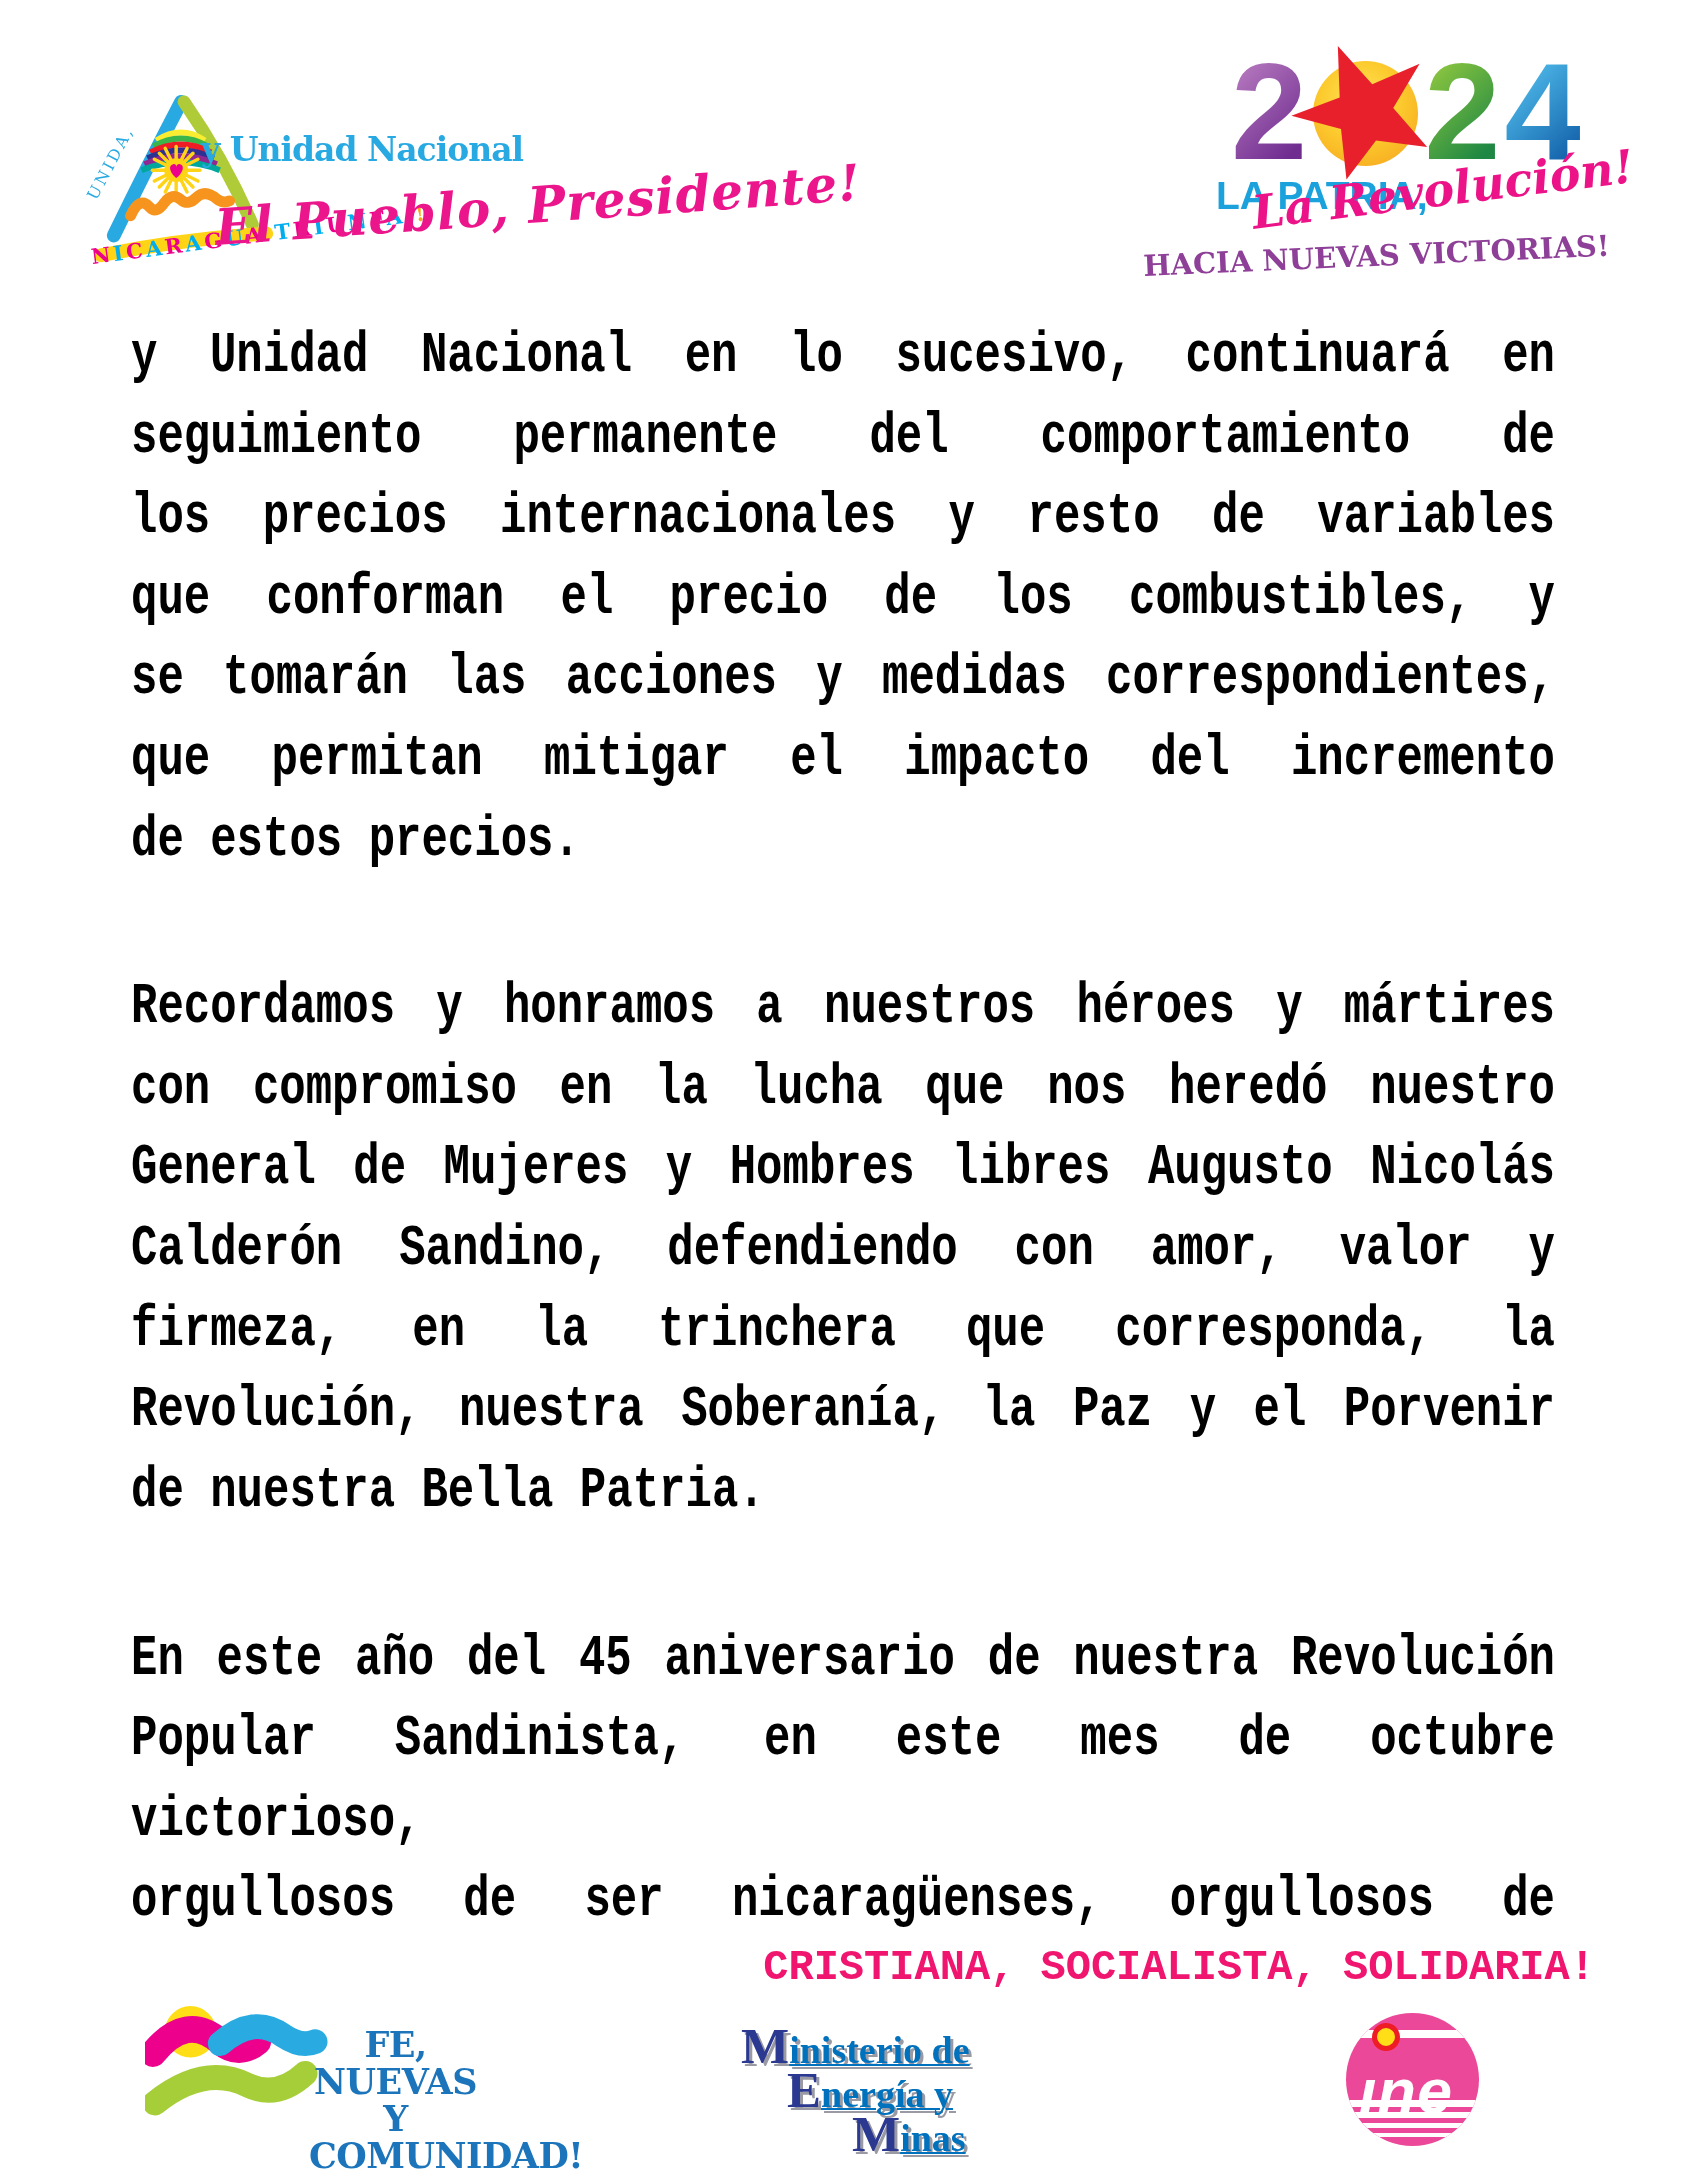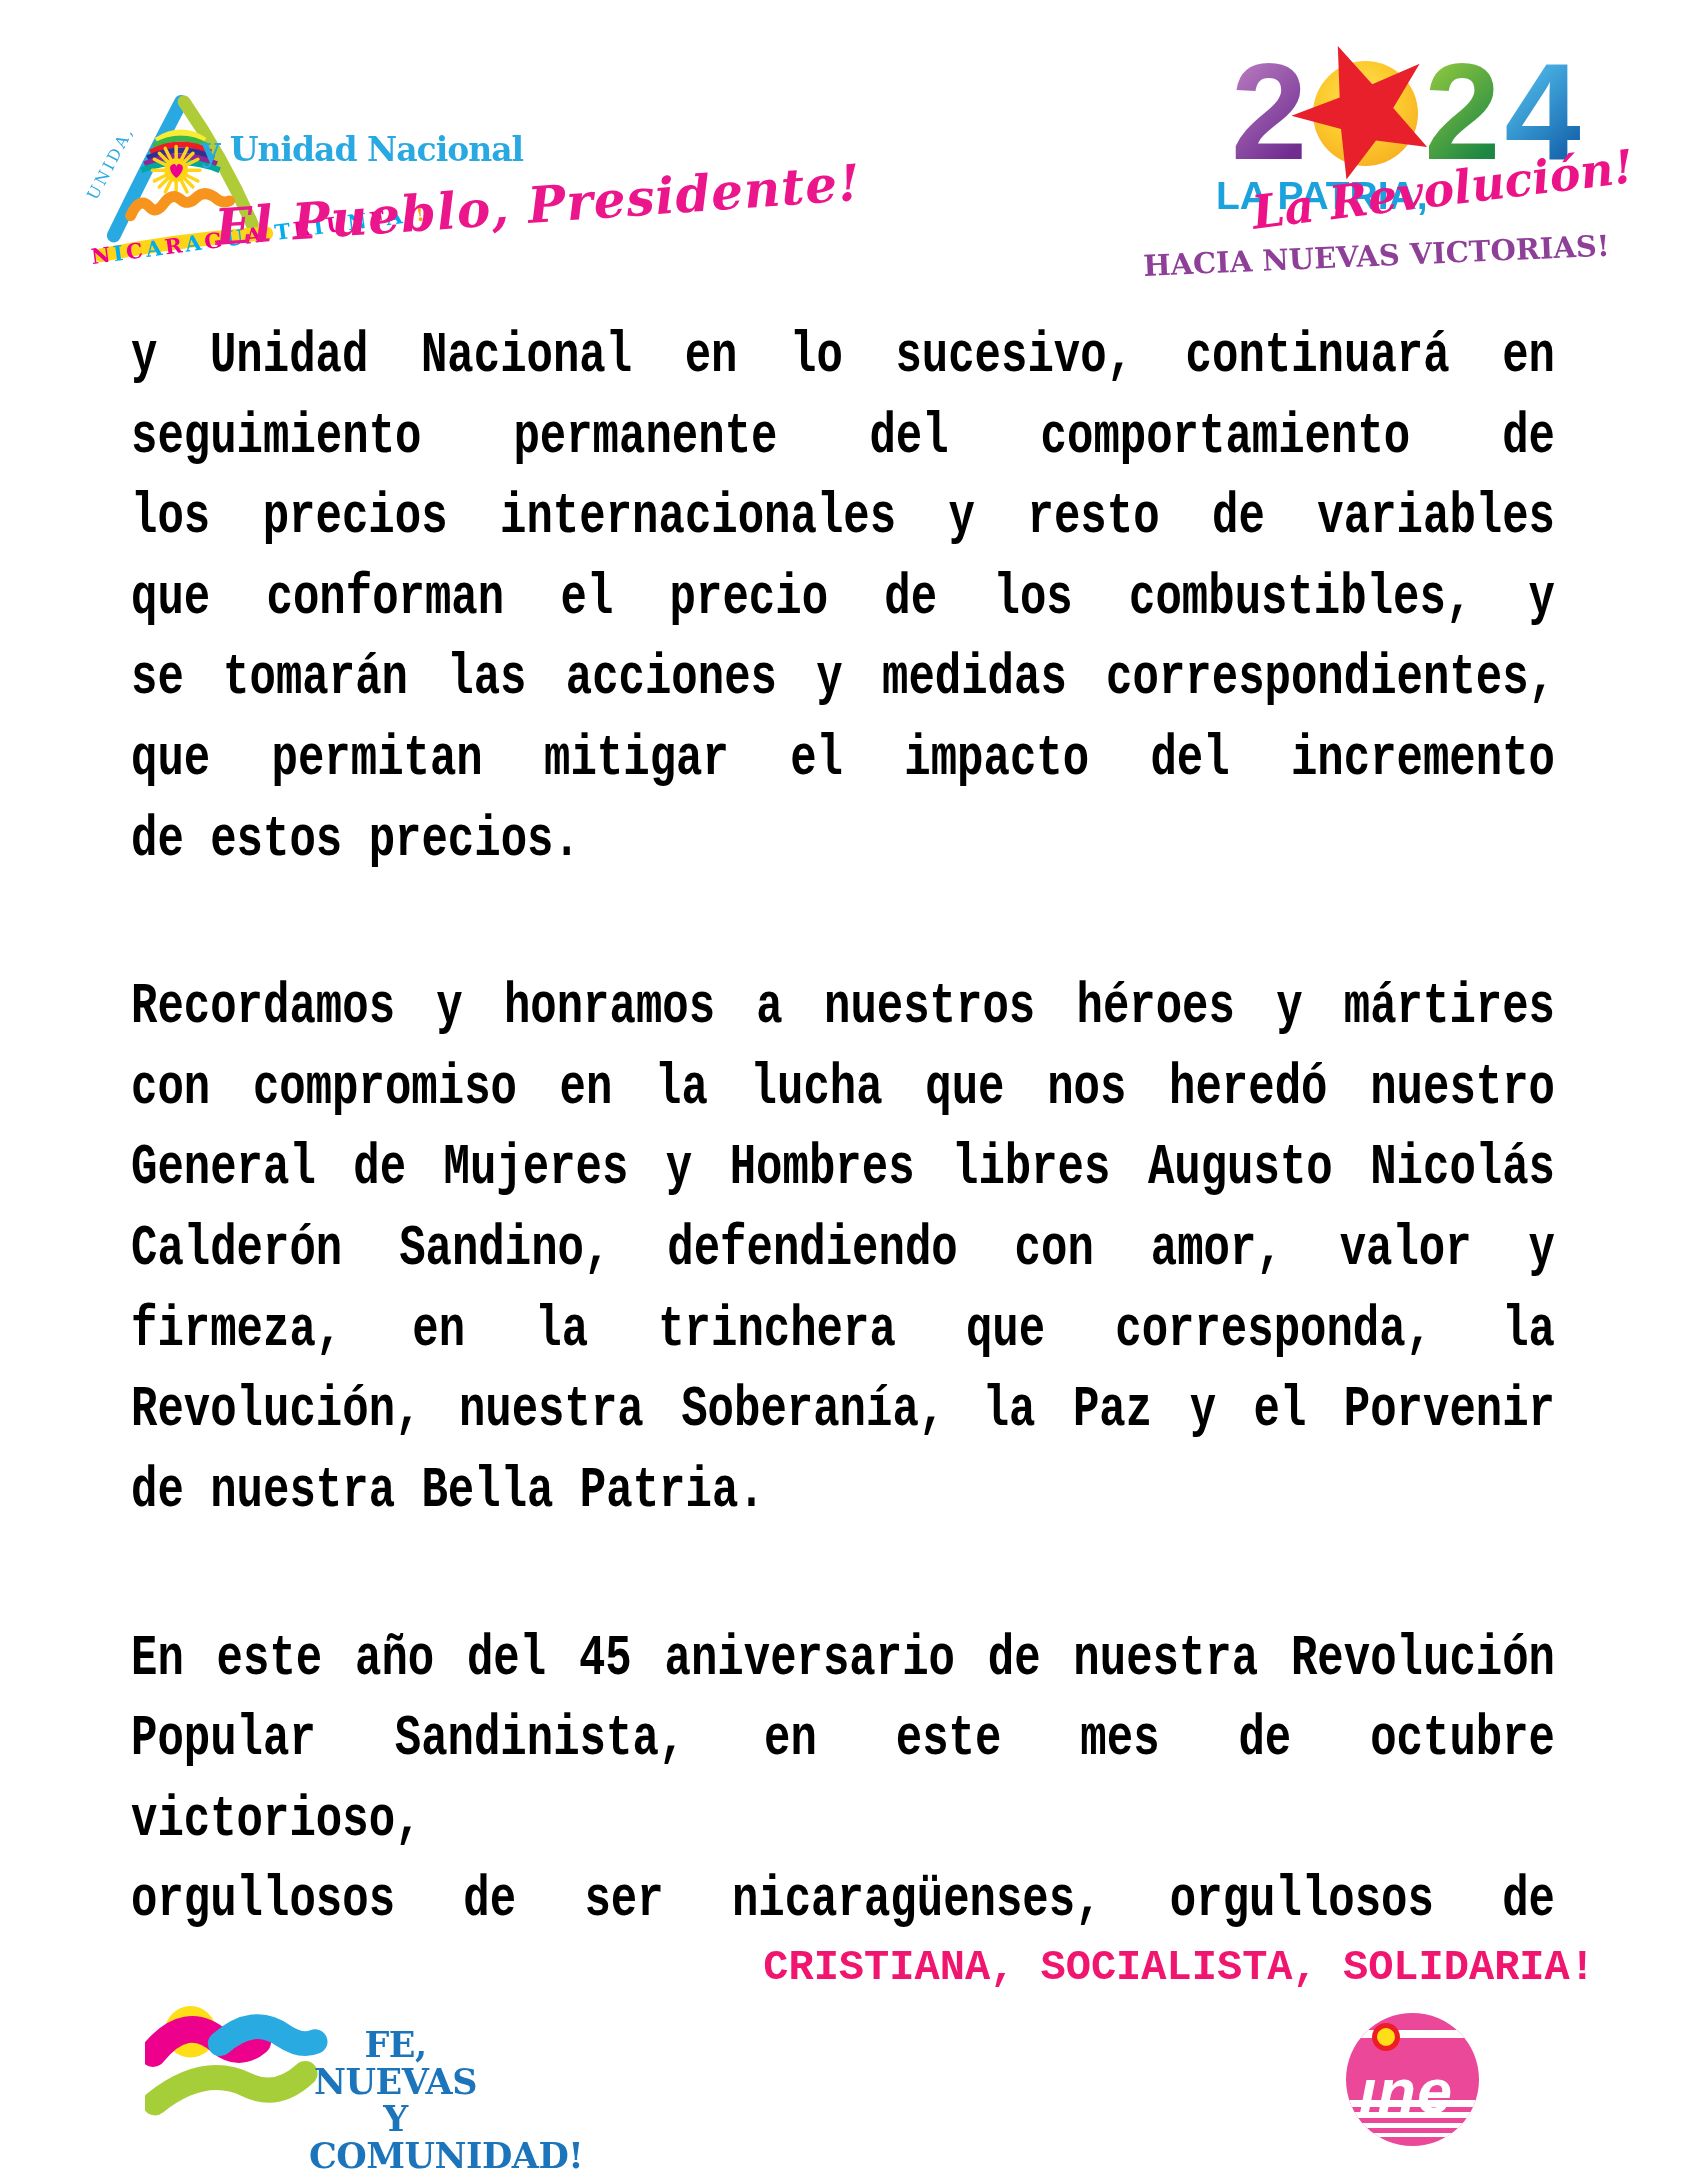--- a/index.html
+++ b/index.html
@@ -175,20 +175,25 @@
     <path d="M8,52 Q42,10 76,40 Q95,56 114,40" fill="none" stroke="#EC008C" stroke-width="27" stroke-linecap="round"></path>
     <path d="M76,42 Q110,12 140,34 Q158,46 172,40" fill="none" stroke="#29ABE2" stroke-width="25" stroke-linecap="round"></path>
     <path d="M10,102 Q60,62 104,84 Q134,98 162,72" fill="none" stroke="#A6CE39" stroke-width="25" stroke-linecap="round"></path>
   </svg>
   <div class="fe-text">
     <div>FE,</div>
     <div>NUEVAS</div>
     <div>Y COMUNIDAD!</div>
   </div>
 
+  <div class="mem-logo">
+    <div class="mem-line"><span class="ini">M</span><span class="rest">inisterio de</span></div>
+    <div class="mem-line mem-l2"><span class="ini">E</span><span class="rest">nergía y</span></div>
+    <div class="mem-line mem-l3"><span class="ini">M</span><span class="rest">inas</span></div>
+  </div>
 
   <div class="ine-logo">
     <div class="ine-stripe" style="top:17px;height:8px;"></div>
     <div class="ine-text">ıne</div>
     <div class="ine-stripe" style="top:87px;height:7px;"></div>
     <div class="ine-stripe" style="top:99px;height:6px;"></div>
     <div class="ine-stripe" style="top:110px;height:5px;"></div>
     <div class="ine-stripe" style="top:120px;height:4px;"></div>
     <div class="ine-dot"></div>
   </div>

